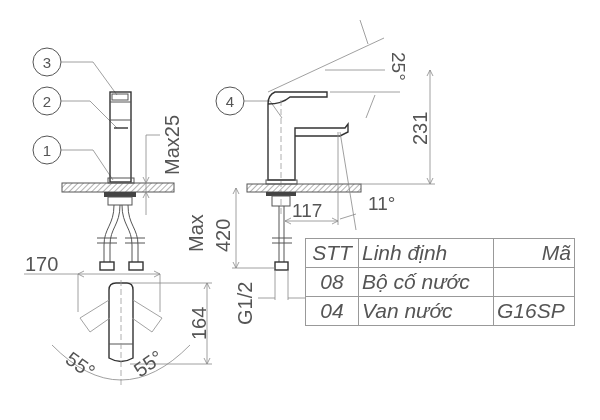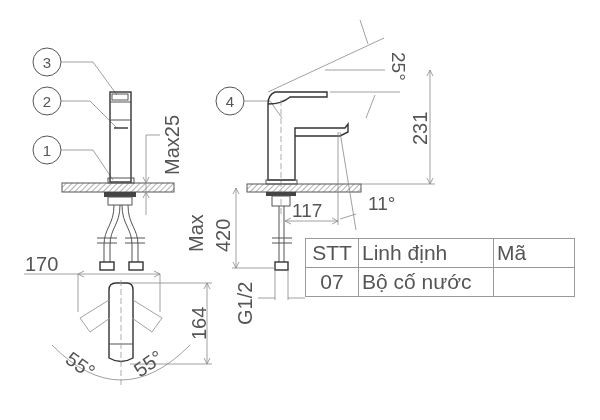--- a/index.html
+++ b/index.html
@@ -3,25 +3,25 @@
 <meta charset="utf-8">
 <style>
   html,body{margin:0;padding:0;background:#fff;}
   body{width:600px;height:420px;position:relative;overflow:hidden;font-family:"Liberation Sans",sans-serif;}
   svg{position:absolute;left:0;top:0;}
   .ln{stroke:#555;stroke-width:1;fill:none;}
   .dim{stroke:#888;stroke-width:0.8;fill:none;}
   .thick{stroke:#333;stroke-width:1.4;fill:none;}
   .t{fill:#555;font-family:"Liberation Sans",sans-serif;}
   .parts-table{position:absolute;left:305px;top:238px;border-collapse:collapse;font-family:"Liberation Sans",sans-serif;color:#555;font-size:21px;}
-  .parts-table td{border:1px solid #999;padding:0 3px;height:28px;line-height:28px;white-space:nowrap;}
+  .parts-table td{border:1px solid #999;padding:0 3px;height:28px;line-height:28px;white-space:nowrap;font-style:italic;}
   .c1{width:46px;text-align:center;}
   .c2{width:128px;}
   .c3{width:74px;}
-  .hdr .c3{text-align:left;}
+  .hdr .c3{text-align:right;}
 </style>
 </head>
 <body>
 
 <svg width="600" height="420" viewBox="0 0 600 420">
   <defs>
     <pattern id="hatch" width="4" height="4" patternUnits="userSpaceOnUse" patternTransform="rotate(45)">
       <line x1="0" y1="0" x2="0" y2="4" stroke="#666" stroke-width="1"></line>
     </pattern>
   </defs>
@@ -159,18 +159,23 @@
 </svg>
 
 <table class="parts-table">
   <tbody>
       <tr class="hdr">
     <td class="c1">STT</td>
     <td class="c2">Linh định</td>
     <td class="c3">Mã</td>
   </tr>
   <tr>
-    <td class="c1">07</td>
+    <td class="c1">08</td>
     <td class="c2">Bộ cố nước</td>
     <td class="c3"></td>
+  </tr>
+  <tr>
+    <td class="c1">04</td>
+    <td class="c2">Van nước</td>
+    <td class="c3">G16SP</td>
   </tr>
 </tbody>
   </table>
 
 </body></html>

